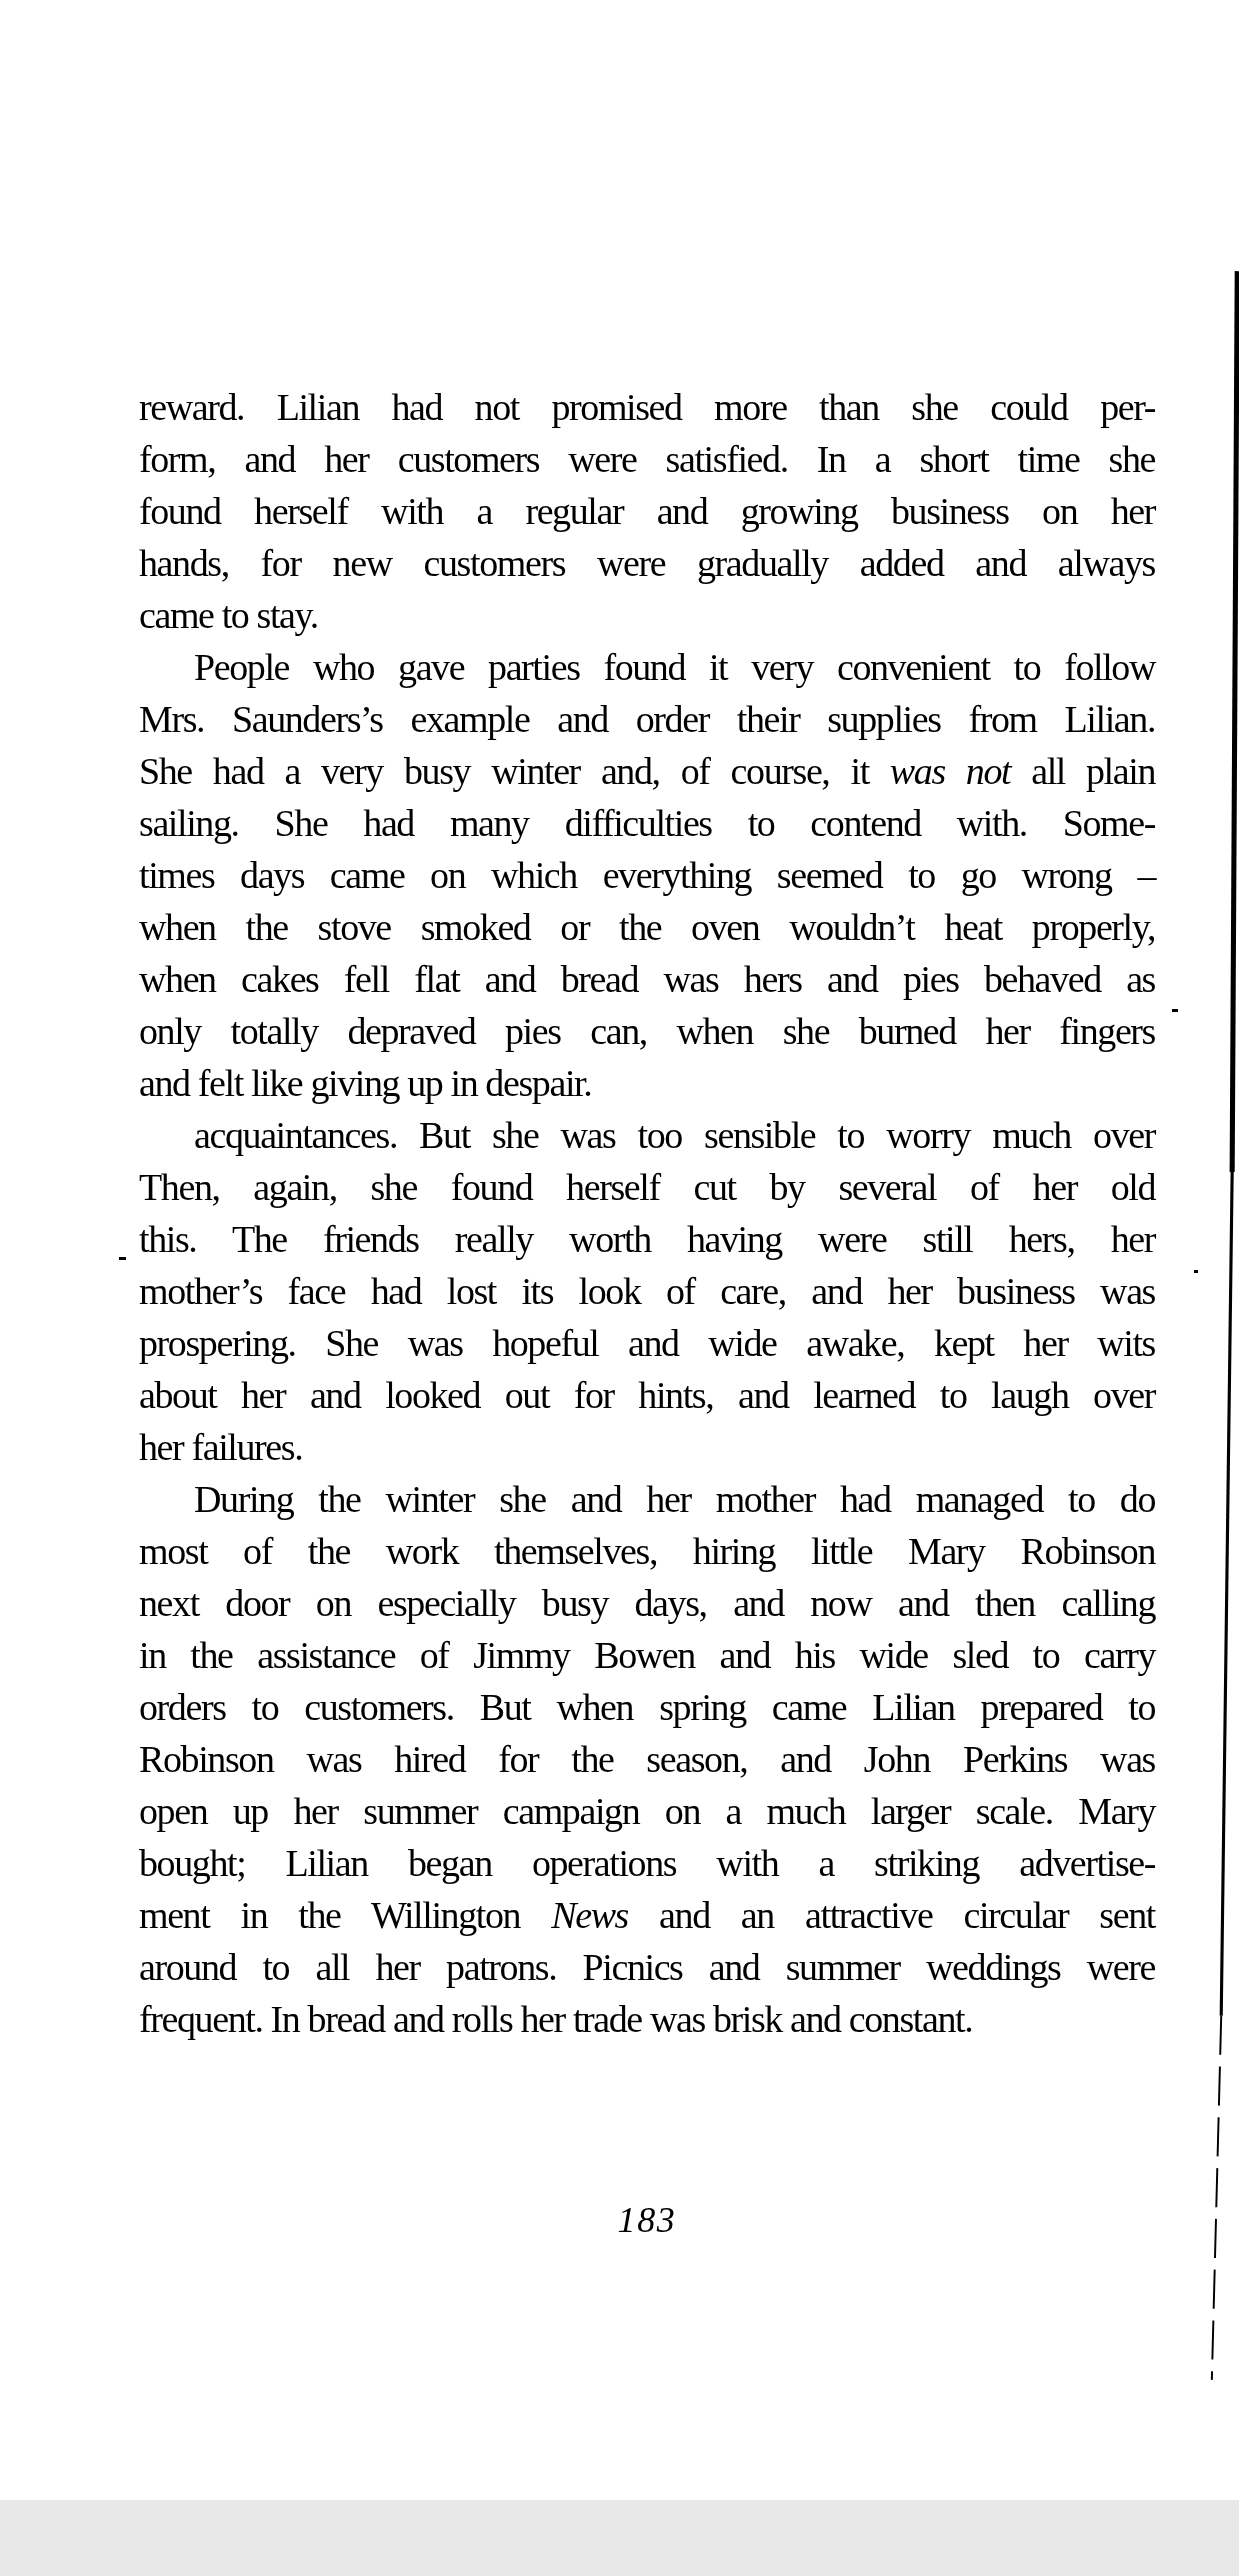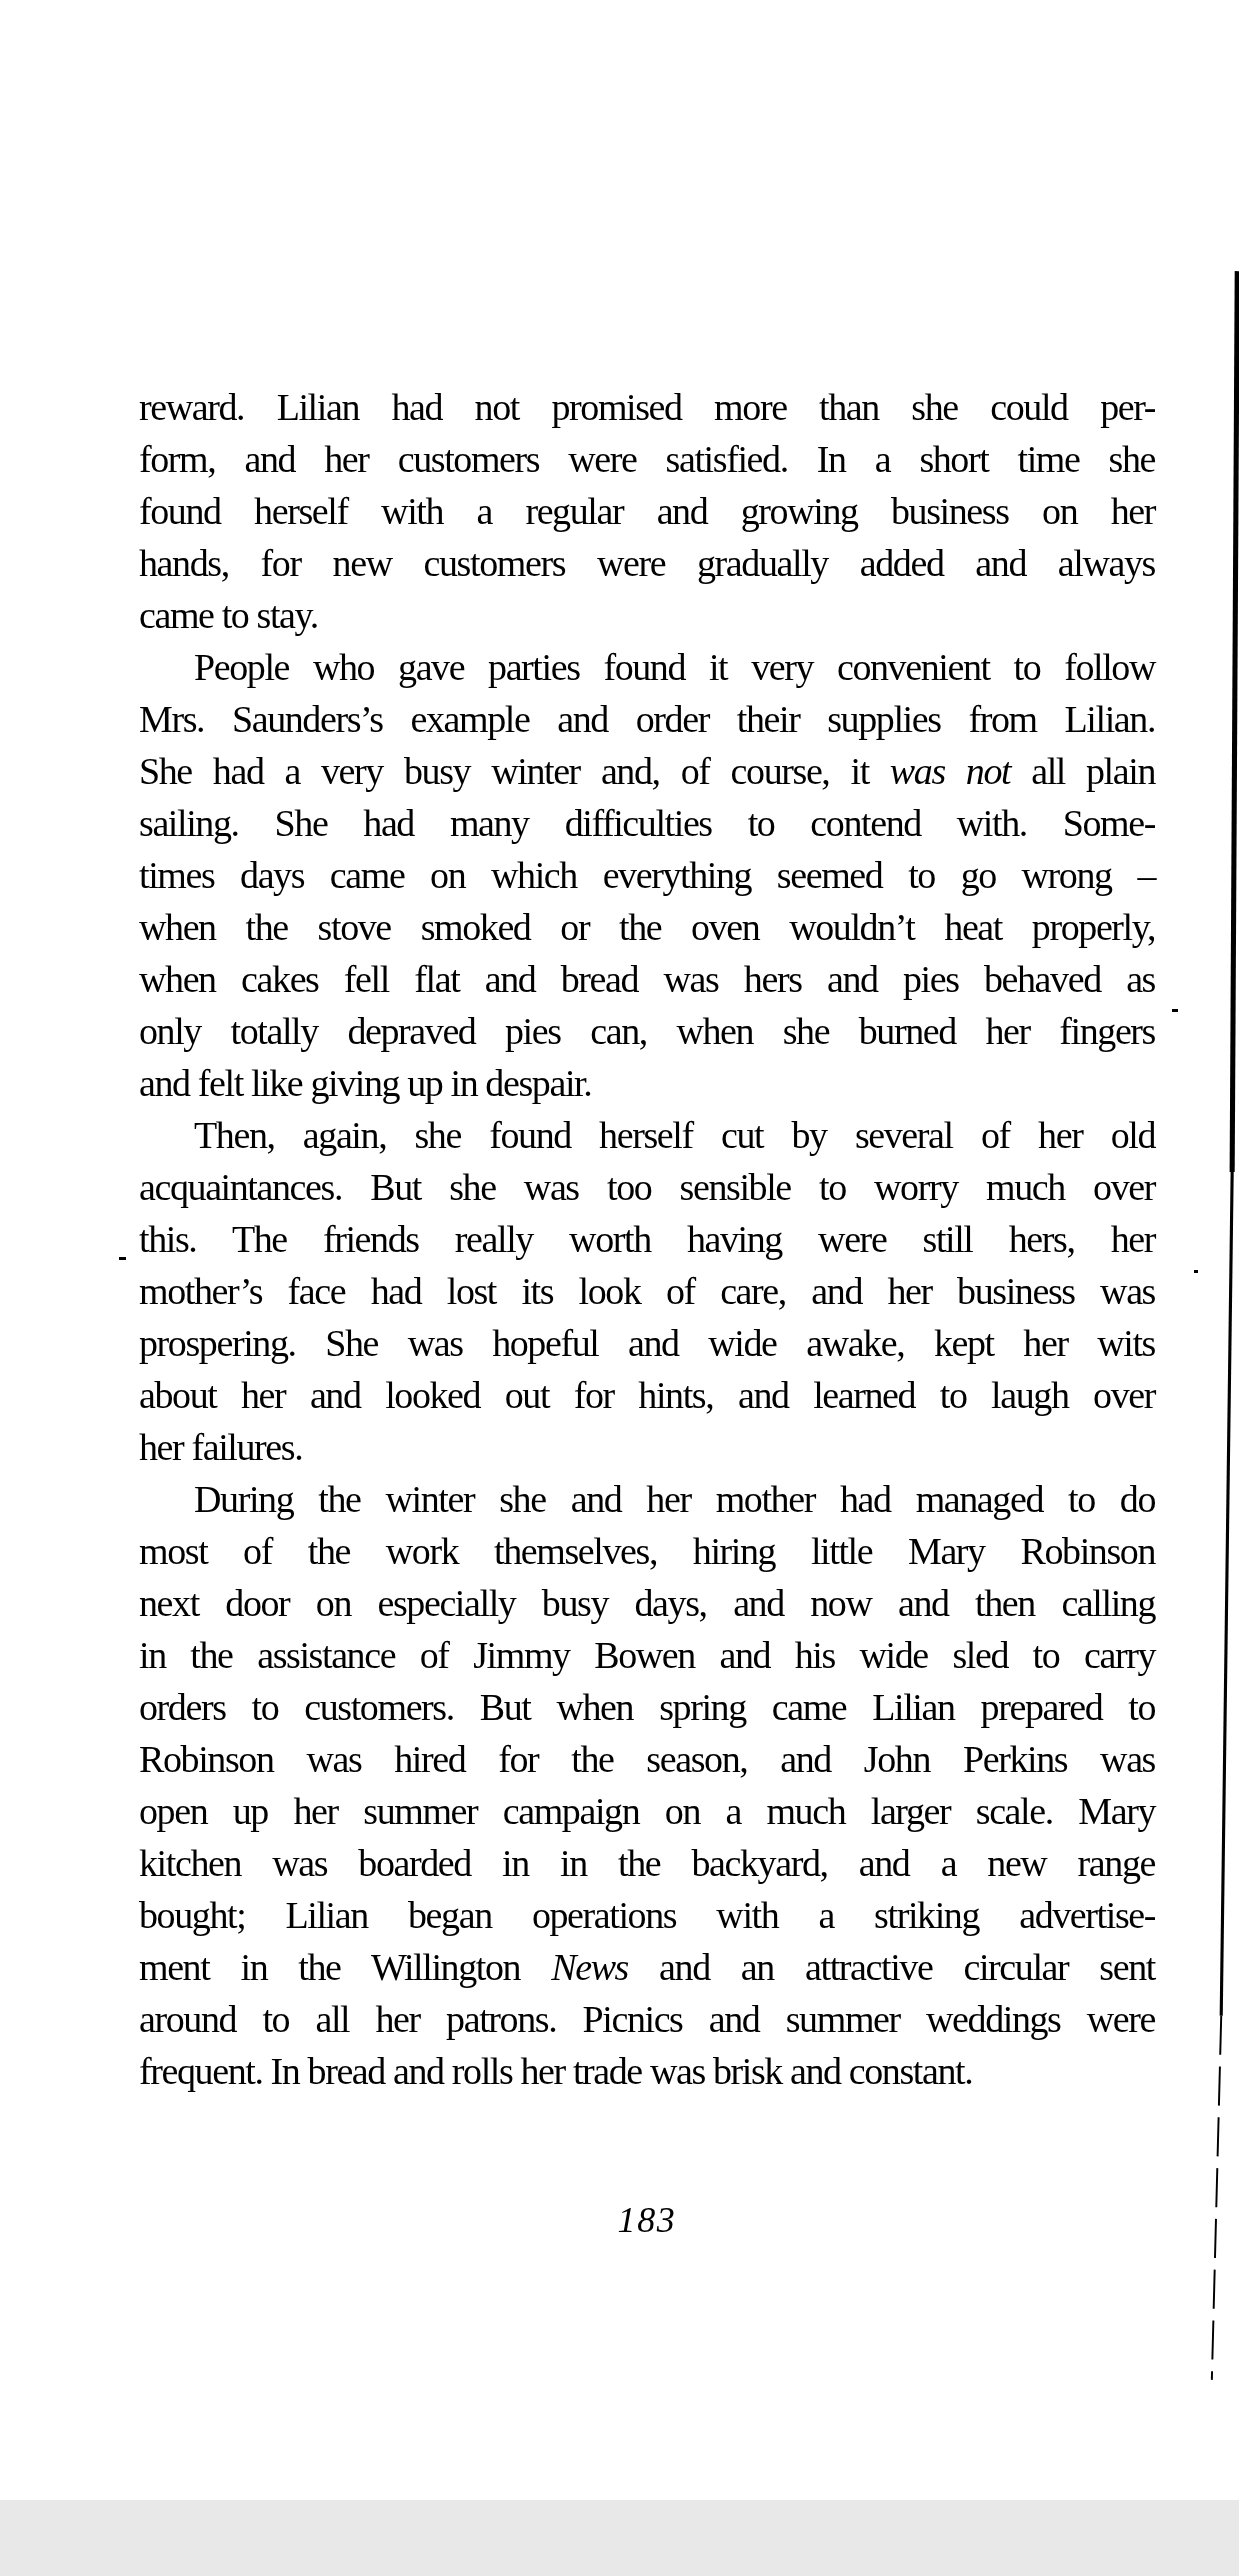--- a/index.html
+++ b/index.html
@@ -71,37 +71,36 @@
         <div class="line">Mrs. Saunders’s example and order their supplies from Lilian.</div>
         <div class="line"><span>She had a very busy winter and, of course, it </span><span class="it">was not</span><span> all plain</span></div>
         <div class="line">sailing. She had many difficulties to contend with. Some-</div>
         <div class="line">times days came on which everything seemed to go wrong –</div>
         <div class="line">when the stove smoked or the oven wouldn’t heat properly,</div>
         <div class="line">when cakes fell flat and bread was hers and pies behaved as</div>
         <div class="line">only totally depraved pies can, when she burned her fingers</div>
         <div class="line">and felt like giving up in despair.</div>
       </div>
       <div class="para indent">
+        <div class="line">acquaintances. But she was too sensible to worry much over</div>
         <div class="line">Then, again, she found herself cut by several of her old</div>
-        <div class="line">acquaintances. But she was too sensible to worry much over</div>
         <div class="line">this. The friends really worth having were still hers, her</div>
         <div class="line">mother’s face had lost its look of care, and her business was</div>
         <div class="line">prospering. She was hopeful and wide awake, kept her wits</div>
         <div class="line">about her and looked out for hints, and learned to laugh over</div>
         <div class="line">her failures.</div>
       </div>
       <div class="para indent">
         <div class="line">During the winter she and her mother had managed to do</div>
         <div class="line">most of the work themselves, hiring little Mary Robinson</div>
         <div class="line">next door on especially busy days, and now and then calling</div>
         <div class="line">in the assistance of Jimmy Bowen and his wide sled to carry</div>
         <div class="line">orders to customers. But when spring came Lilian prepared to</div>
         <div class="line">Robinson was hired for the season, and John Perkins was</div>
         <div class="line">open up her summer campaign on a much larger scale. Mary</div>
-        <div class="line">kitchen was boarded in in the backyard, and a new range</div>
         <div class="line">bought; Lilian began operations with a striking advertise-</div>
         <div class="line"><span>ment in the Willington </span><span class="it">News</span><span> and an attractive circular sent</span></div>
         <div class="line">around to all her patrons. Picnics and summer weddings were</div>
         <div class="line">frequent. In bread and rolls her trade was brisk and constant.</div>
       </div>
     </div>
 
   <div class="page-number">183</div>
 
   <svg class="scan-edge" width="1240" height="2576" viewBox="0 0 1587 3297" aria-hidden="true">

